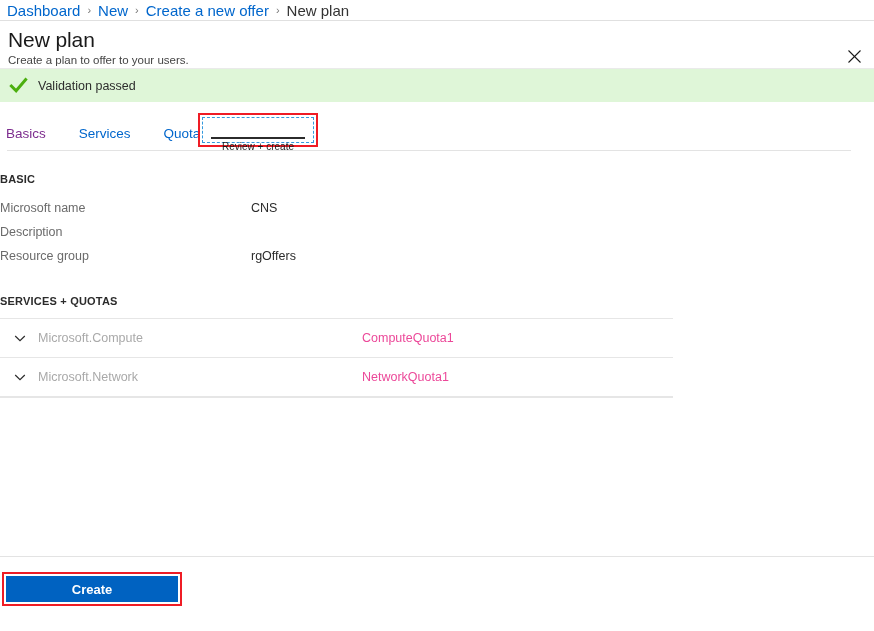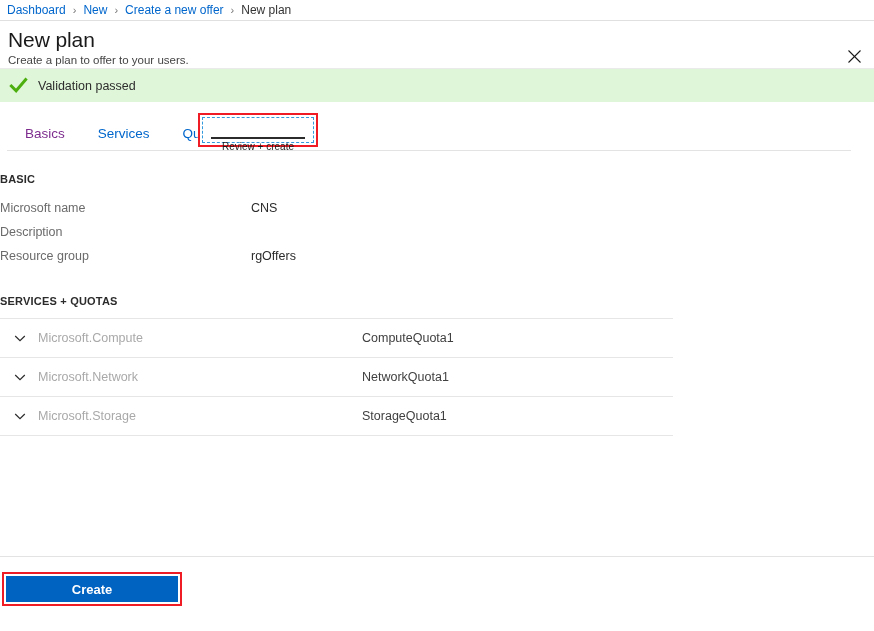--- a/index.html
+++ b/index.html
@@ -20,21 +20,21 @@
   .breadcrumb-bar {
     height: 21px;
     border-bottom: 1px solid #e0e0e0;
     display: flex;
     align-items: center;
     padding-left: 7px;
     box-sizing: border-box;
     background: #ffffff;
   }
   .crumb {
-    font-size: 12px;
+    font-size: 15px;
     color: #0066cc;
     cursor: pointer;
     white-space: nowrap;
   }
   .crumb.static {
     color: #333333;
     cursor: default;
   }
   .crumb-sep {
     font-size: 11px;
@@ -103,21 +103,21 @@
 
   
   .tabs-wrap {
     position: relative;
     margin-top: 18px;
     height: 32px;
   }
   .tabs {
     display: flex;
     align-items: flex-start;
-    padding-left: 23px;
+    padding-left: 4px;
     height: 30px;
     box-sizing: border-box;
   }
   .tab {
     font-size: 13.5px;
     line-height: 22px;
     padding: 3px 2px 5px 2px;
     margin-right: 29px;
     cursor: pointer;
     background: none;
@@ -227,21 +227,21 @@
     cursor: pointer;
   }
   .svc-name {
     width: 324px;
     flex: 0 0 324px;
     font-size: 12.5px;
     color: #a9a9a9;
   }
   .svc-quota {
     font-size: 12.5px;
-    color: #404040;
+    color: #ec4899;
   }
 
   
   .footer {
     position: absolute;
     left: 0;
     top: 556px;
     width: 874px;
     height: 53px;
     border-top: 1px solid #e3e3e3;
@@ -352,27 +352,20 @@
 
   <div class="svc-row">
     <svg class="chevron" viewBox="0 0 14 14">
       <path d="M2.2 5 L7 9.6 L11.8 5" fill="none" stroke="#2b2b2b" stroke-width="1.2"></path>
     </svg>
     <span class="svc-name">Microsoft.Network</span>
     <span class="svc-quota">NetworkQuota1</span>
   </div>
   <div class="svc-rule"></div>
 
-  <div class="svc-row">
-    <svg class="chevron" viewBox="0 0 14 14">
-      <path d="M2.2 5 L7 9.6 L11.8 5" fill="none" stroke="#2b2b2b" stroke-width="1.2"></path>
-    </svg>
-    <span class="svc-name">Microsoft.Storage</span>
-    <span class="svc-quota">StorageQuota1</span>
-  </div>
   <div class="svc-rule"></div>
 
 </div>
 
 <div class="footer">
   <div class="create-box">
     <button class="create-btn">Create</button>
   </div>
 
 </div>

